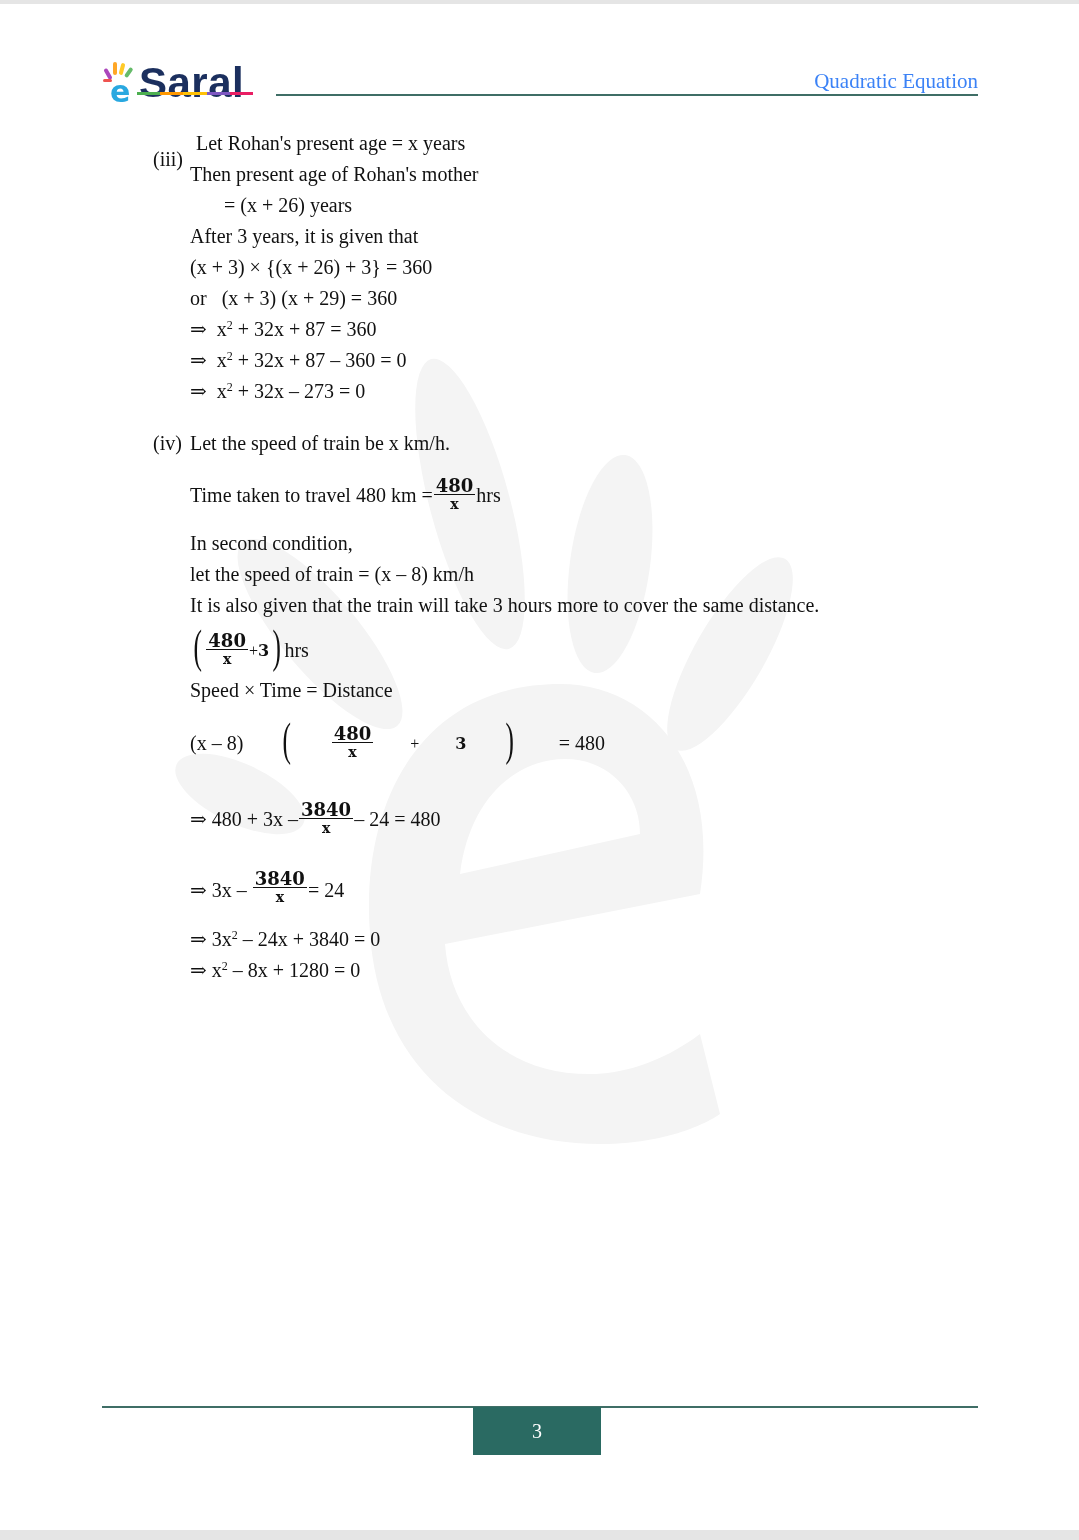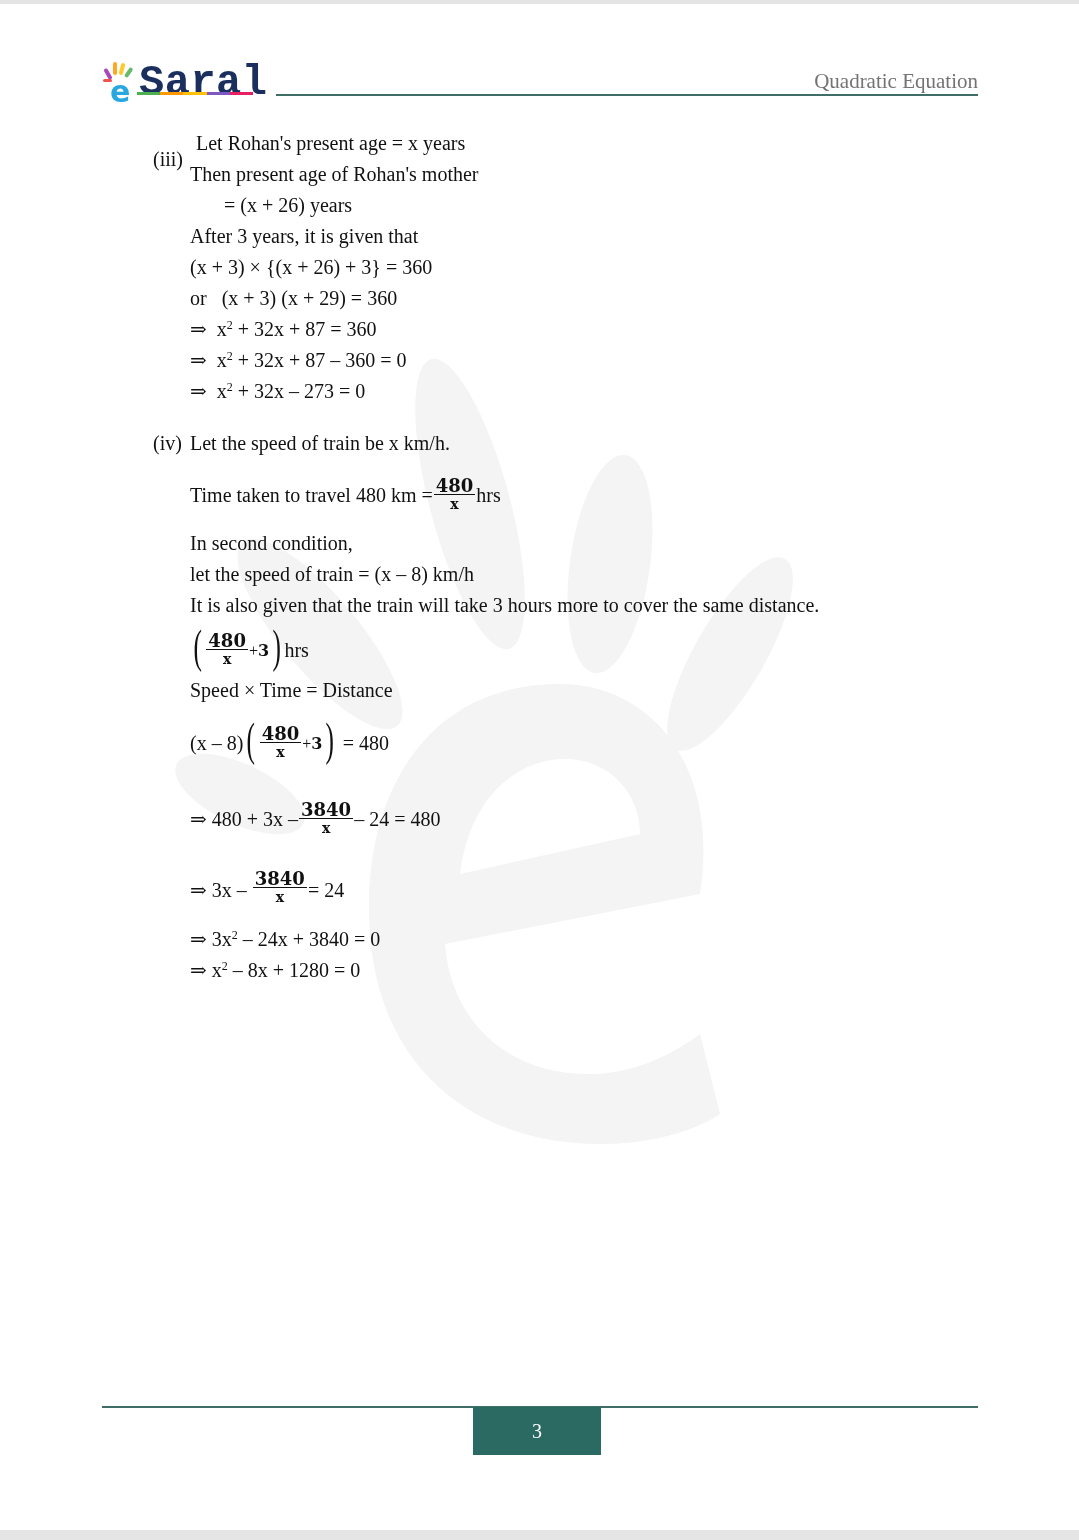--- a/index.html
+++ b/index.html
@@ -1,24 +1,24 @@
 <!DOCTYPE html>
 <html><head>
   <meta charset="utf-8">
   <style>
     html, body { margin:0; padding:0; }
     body { width:1079px; height:1540px; background:#e5e5e5; position:relative; overflow:hidden;
            font-family:"Liberation Serif", "DejaVu Serif", serif; color:#111; }
     .page { position:absolute; left:0; top:4px; width:1079px; height:1526px; background:#fff; overflow:hidden; }
     .watermark { position:absolute; left:0; top:0; width:1079px; height:1526px; pointer-events:none; }
     .logo { position:absolute; left:103px; top:52px; height:48px; display:flex; align-items:flex-end; }
-    .logo-word { font-family:Liberation Mono, monospace; font-weight:bold; font-size:42px; color:#1b2f5e; letter-spacing:0.5px; line-height:42px; margin-left:2px; }
+    .logo-word { font-family:Liberation Sans, sans-serif; font-weight:bold; font-size:42px; color:#1b2f5e; letter-spacing:0.5px; line-height:42px; margin-left:2px; }
     .logo-bar { position:absolute; left:34px; top:88px; width:116px; height:3px; display:flex; }
     .logo-bar span { flex:1; height:3px; }
-    .header-title { position:absolute; right:101px; top:65px; font-size:21px; color:#737373; }
+    .header-title { position:absolute; right:101px; top:65px; font-size:21px; color:#3b82f6; }
     .header-line { position:absolute; left:276px; top:90px; width:702px; height:2px; background:#3f6e66; }
     .content { position:absolute; left:0; top:0; width:100%; font-size:20px; line-height:31px; }
     .line { position:absolute; white-space:nowrap; }
     sup { font-size:12px; vertical-align:top; position:relative; top:-4px; }
     .frac { display:inline-flex; flex-direction:column; align-items:center; vertical-align:middle; margin:0 1px; font-family:"DejaVu Serif", serif; font-weight:bold; }
     .frac .num { font-size:18px; line-height:16px; padding:0 2px; border-bottom:1.3px solid #111; }
     .frac .den { font-size:14px; line-height:18px; }
     .paren { font-size:46px; font-weight:normal; line-height:40px; vertical-align:middle; transform:scaleX(0.55); display:inline-block; position:relative; top:-3px; }
     .bold3 { font-family:"DejaVu Serif", serif; font-weight:bold; font-size:16px; }
     .plus-small { font-size:16px; }
@@ -106,21 +106,21 @@
           <span class="den">x</span>
         </span>
       <span class="plus-small">+</span>
       <span class="bold3">3</span>
       <span class="paren">)</span>
       <span>hrs</span>
     </div>
 
     <div class="line" style="left:190px; top:671px;">Speed × Time = Distance</div>
 
-    <div class="line" style="left:190px; top:719px; display:flex; align-items:center;">
+    <div class="line" style="left:190px; top:719px; display:flex; align-items:center;gap:36px;">
       <span>(x – 8)</span>
       <span class="paren">(</span>
       <span class="frac">
           <span class="num">480</span>
           <span class="den">x</span>
         </span>
       <span class="plus-small">+</span>
       <span class="bold3">3</span>
       <span class="paren">)</span>
       <span style="white-space:pre;"> = 480</span>

